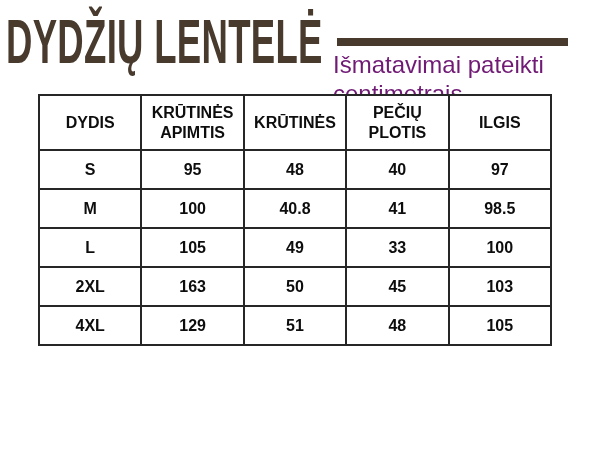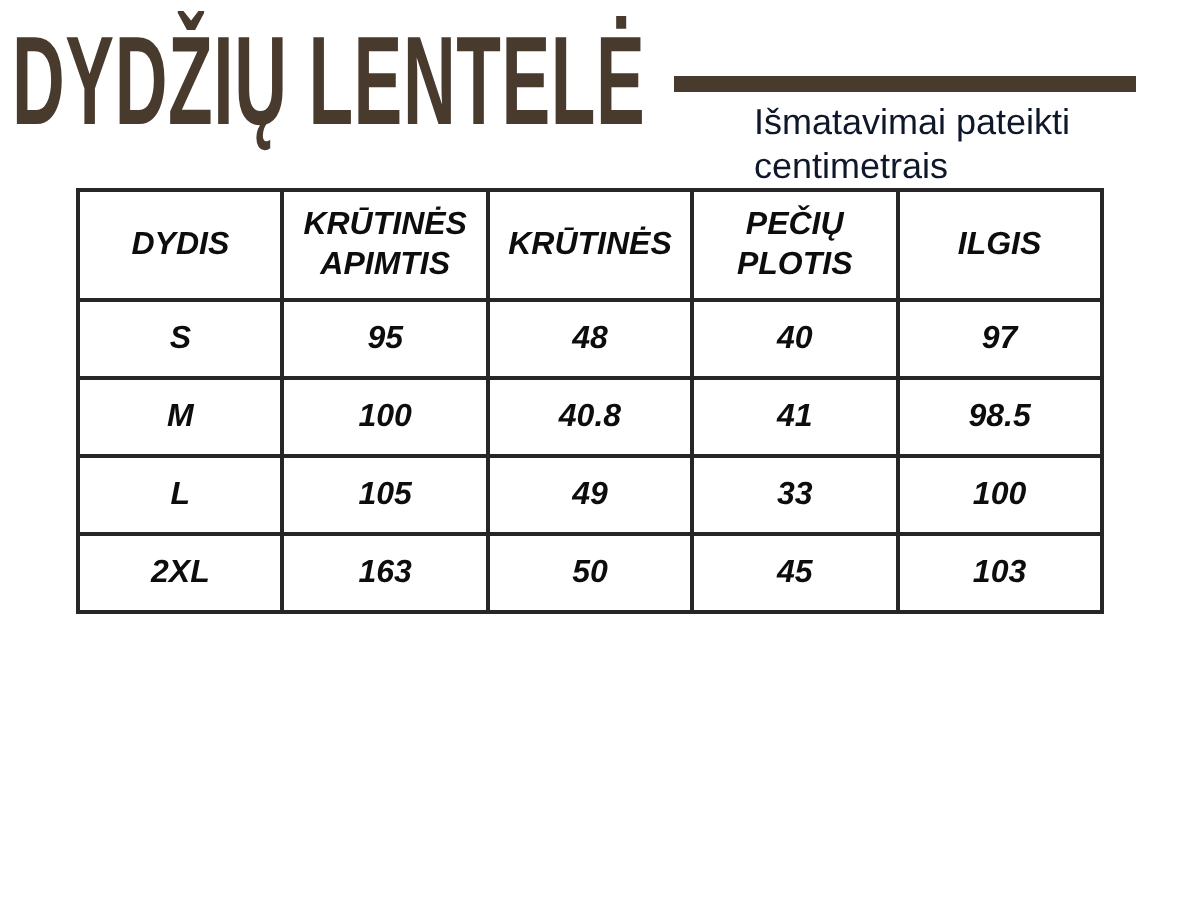--- a/index.html
+++ b/index.html
@@ -29,33 +29,31 @@
   }
   .accent-bar {
     position: absolute;
     left: 337px; top: 38px;
     width: 231px; height: 8px;
     background: #493a2e;
   }
   .subtitle {
     position: absolute;
     left: 333px; top: 51px;
-    font-size: 18px;
+    font-size: 24px;
     line-height: 1.2;
-    color: #0f172a;
-    margin-left: 44px;
+    color: #701a75;
   }
   
   table.size-table {
     position: absolute;
     left: 38px; top: 94px;
     width: 514px;
     border-collapse: collapse;
     table-layout: fixed;
-    font-style: italic;
   }
   .size-table th, .size-table td {
     border: 2px solid #262626;
     text-align: center;
     vertical-align: middle;
     padding: 0 4px;
     color: #0d0d0d;
     background: #ffffff;
   }
   .size-table th {
@@ -113,14 +111,21 @@
       <td>33</td>
       <td>100</td>
     </tr>
     <tr>
       <td>2XL</td>
       <td>163</td>
       <td>50</td>
       <td>45</td>
       <td>103</td>
     </tr>
+    <tr>
+      <td>4XL</td>
+      <td>129</td>
+      <td>51</td>
+      <td>48</td>
+      <td>105</td>
+    </tr>
   </tbody>
 </table>
 
 </body></html>

